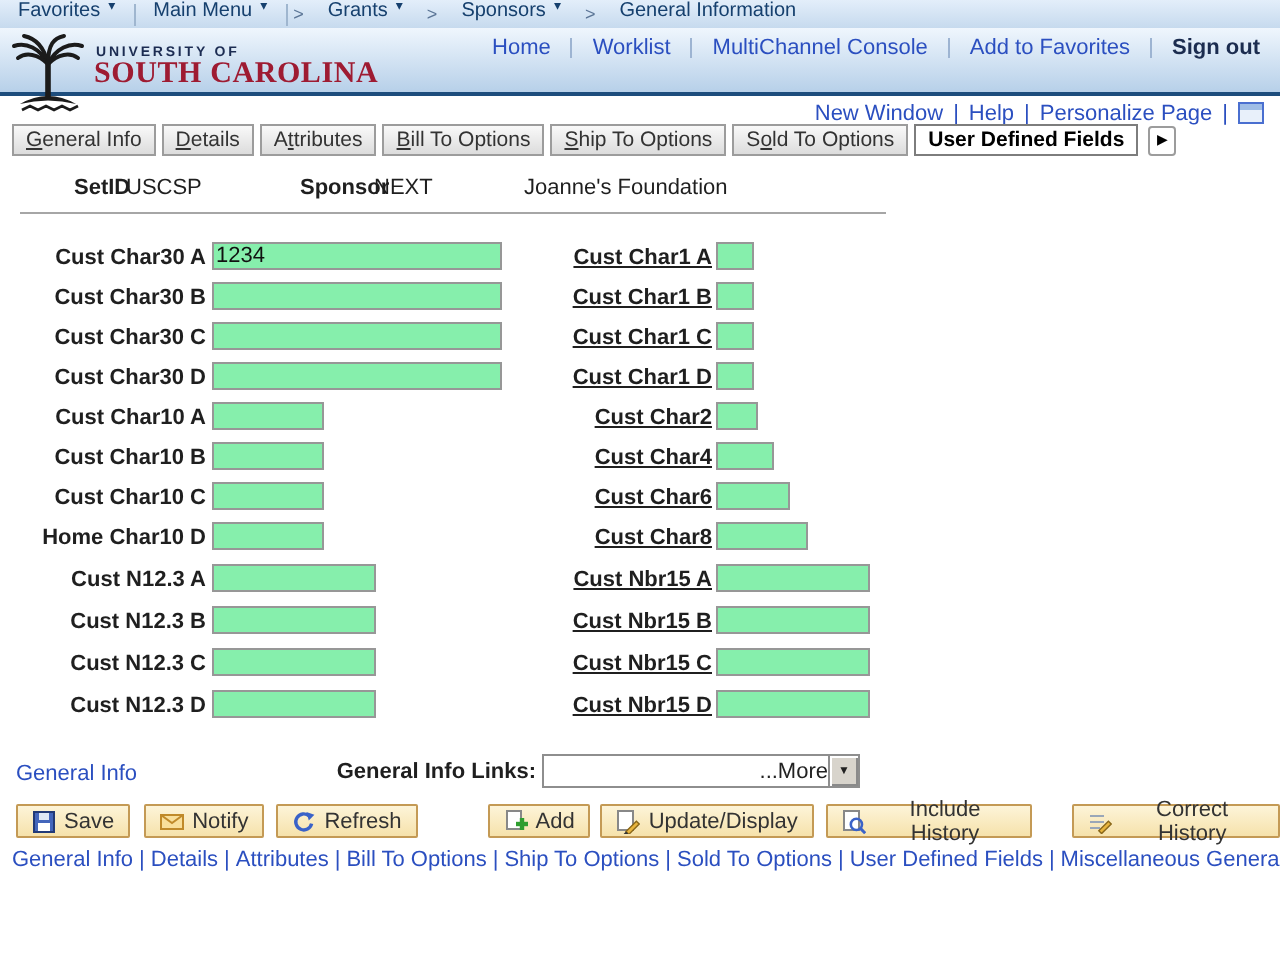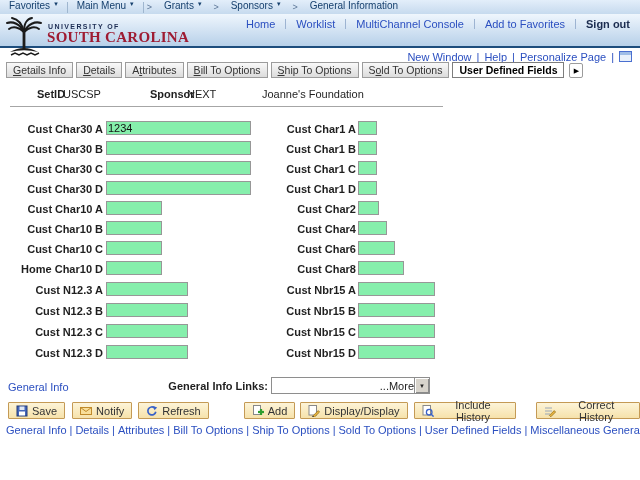--- a/index.html
+++ b/index.html
@@ -73,21 +73,21 @@
   
   .rec-header{position:absolute;top:88px;left:0;right:0;height:13px;font-size:11px;color:#1f1f1f;}
   .rh-label{position:absolute;font-weight:bold;}
   .rh-val{position:absolute;}
   .hrline{position:absolute;top:106px;left:10px;width:433px;height:1px;background:#a6a6a6;}
   
   #form-rows{position:absolute;top:121px;left:0;right:0;height:250px;}
   .frow{position:absolute;left:0;right:0;height:16px;}
   .flabel{position:absolute;top:2px;font-size:11px;font-weight:bold;color:#1f1f1f;white-space:nowrap;}
   .l1{left:0;width:103px;text-align:right;}
-  .l2{left:246px;width:110px;text-align:right;}
+  .l2{left:246px;width:110px;text-align:right;text-decoration:underline;}
   .fin{
     position:absolute;top:0;height:12px;border:1px solid #979797;background:#86efac;
     font-family:"Liberation Sans",sans-serif;font-size:11px;padding:0 1px;color:#111;
   }
   .i1{left:106px;}
   .i2{left:358px;}
   
   .footer-link{position:absolute;top:381px;left:8px;font-size:11px;color:var(--link,#2b4fc0);cursor:pointer;}
   .gil-label{position:absolute;top:380px;left:150px;width:118px;text-align:right;font-size:11px;font-weight:bold;color:#1f1f1f;}
   .gil-select{
@@ -185,21 +185,21 @@
     <span class="upipe">|</span>
     <span class="personalize-ico">
       <svg width="13" height="11">
         <rect x="0.5" y="0.5" width="12" height="10" fill="#e8f0fa" stroke="#4a6fd0"></rect>
         <rect x="1" y="1" width="11" height="3" fill="#9fbde6"></rect>
       </svg>
     </span>
   </div>
 
 <div class="tab-bar">
-    <div class="tab"><span></span><span class="hot">G</span><span>etails Info</span></div>
+    <div class="tab"><span></span><span class="hot">G</span><span>eneral Info</span></div>
     <div class="tab"><span></span><span class="hot">D</span><span>etails</span></div>
     <div class="tab"><span>A</span><span class="hot">t</span><span>tributes</span></div>
     <div class="tab"><span></span><span class="hot">B</span><span>ill To Options</span></div>
     <div class="tab"><span></span><span class="hot">S</span><span>hip To Options</span></div>
     <div class="tab"><span>S</span><span class="hot">o</span><span>ld To Options</span></div>
     <div class="tab active"><span>User Defined Fields</span><span class="hot"></span><span></span></div>
     <div class="tab-overflow">▶</div>
   </div>
 
 <div class="rec-header">
@@ -333,21 +333,21 @@
       <span>Add</span>
     </button>
     <button class="tbtn" style="margin-left: 5px;">
       <span class="tico">
         <svg width="12" height="12" viewBox="0 0 12 12">
           <rect x="1" y="0.5" width="7.5" height="9.5" fill="#fff" stroke="#888"></rect>
           <path d="M5 10.8 L10.2 5.6 L11.6 7 L6.4 12.2 Z" fill="#e9b53e" stroke="#8a6718" stroke-width="0.7"></path>
           <path d="M3.6 12.2 L5 10.8 L6.4 12.2 Z" fill="#333"></path>
         </svg>
       </span>
-      <span>Display/Display</span>
+      <span>Update/Display</span>
     </button>
     <button class="tbtn" style="margin-left: 6px;">
       <span class="tico">
         <svg width="12" height="12" viewBox="0 0 12 12">
           <rect x="1" y="0.5" width="7.5" height="9.5" fill="#fff" stroke="#888"></rect>
           <circle cx="7.2" cy="7.2" r="2.8" fill="none" stroke="#3a62c8" stroke-width="1.3"></circle>
           <path d="M9.2 9.2 L11.6 11.6" stroke="#3a62c8" stroke-width="1.5"></path>
         </svg>
       </span>
       <span>Include History</span>

